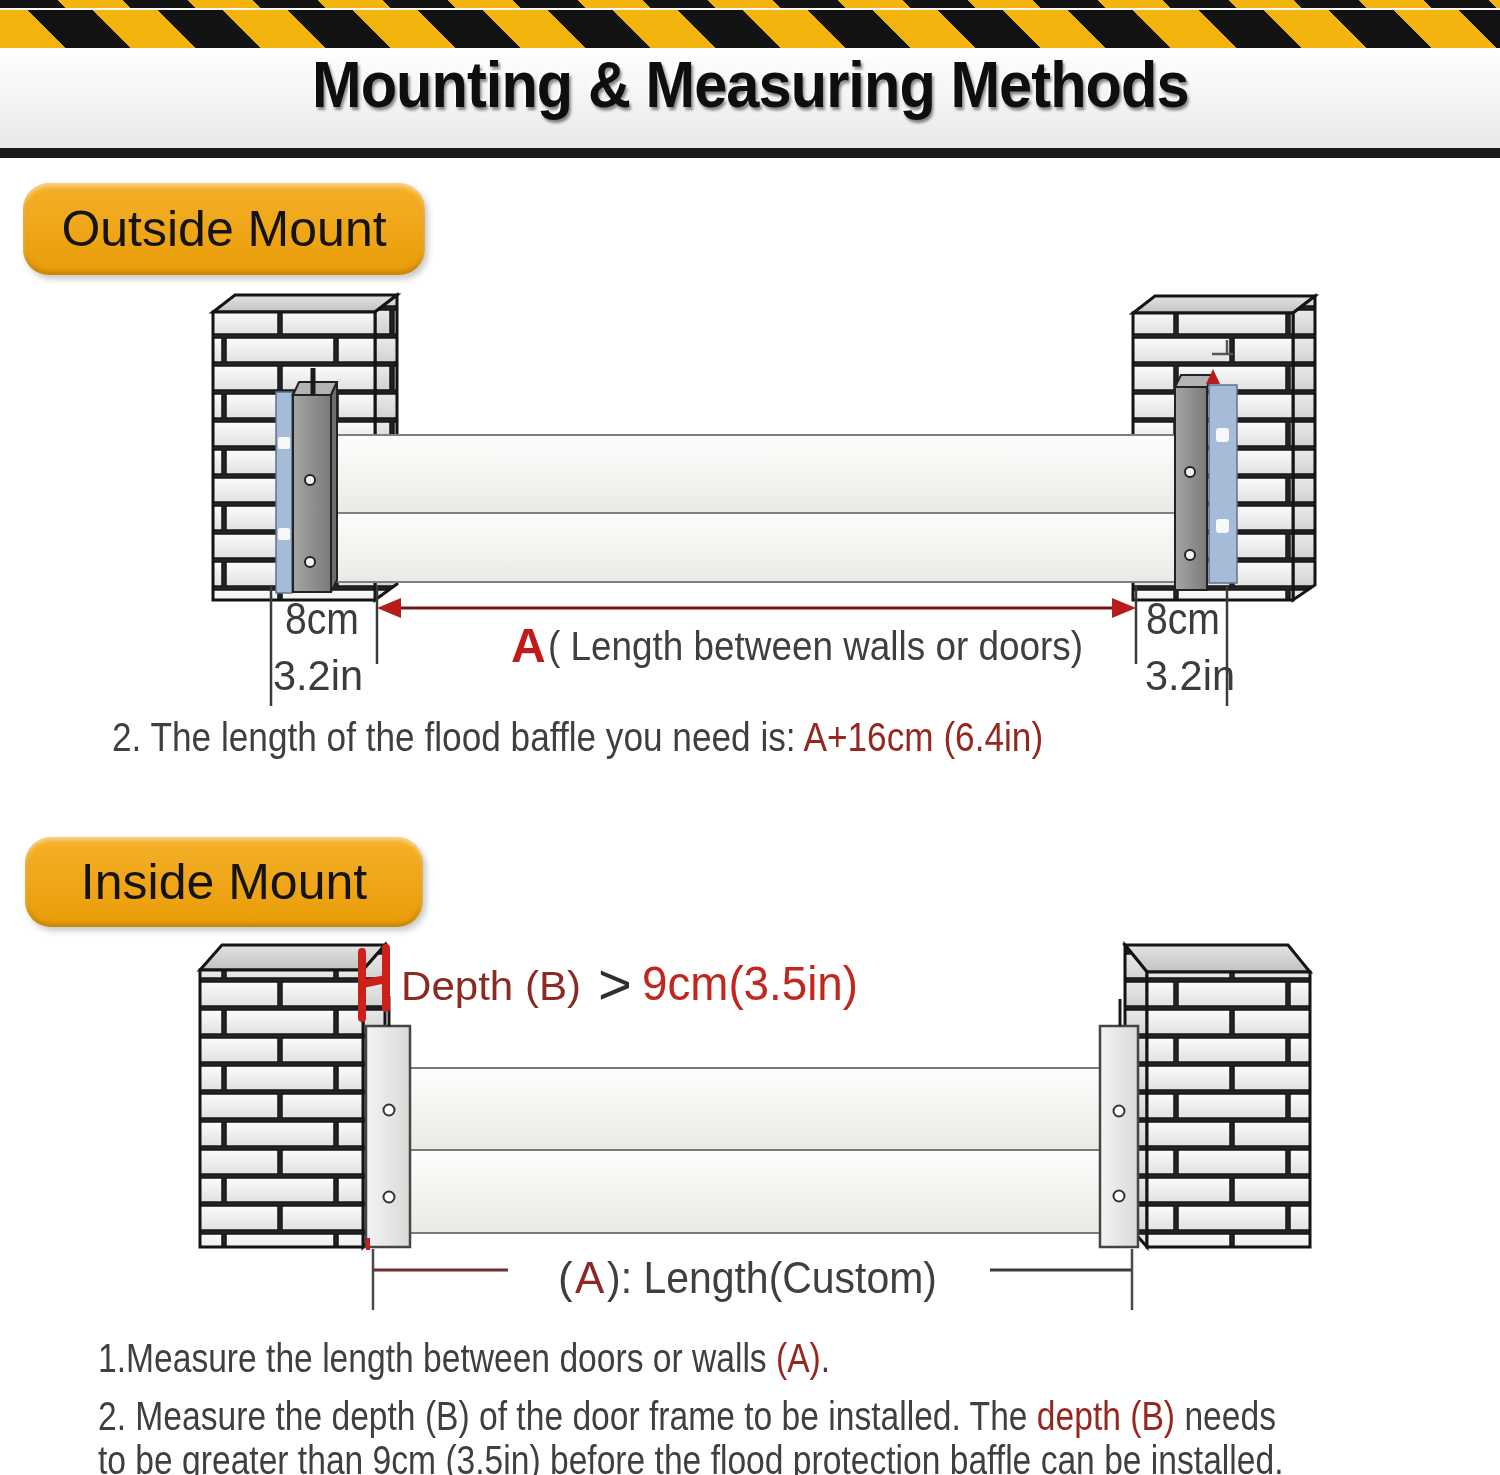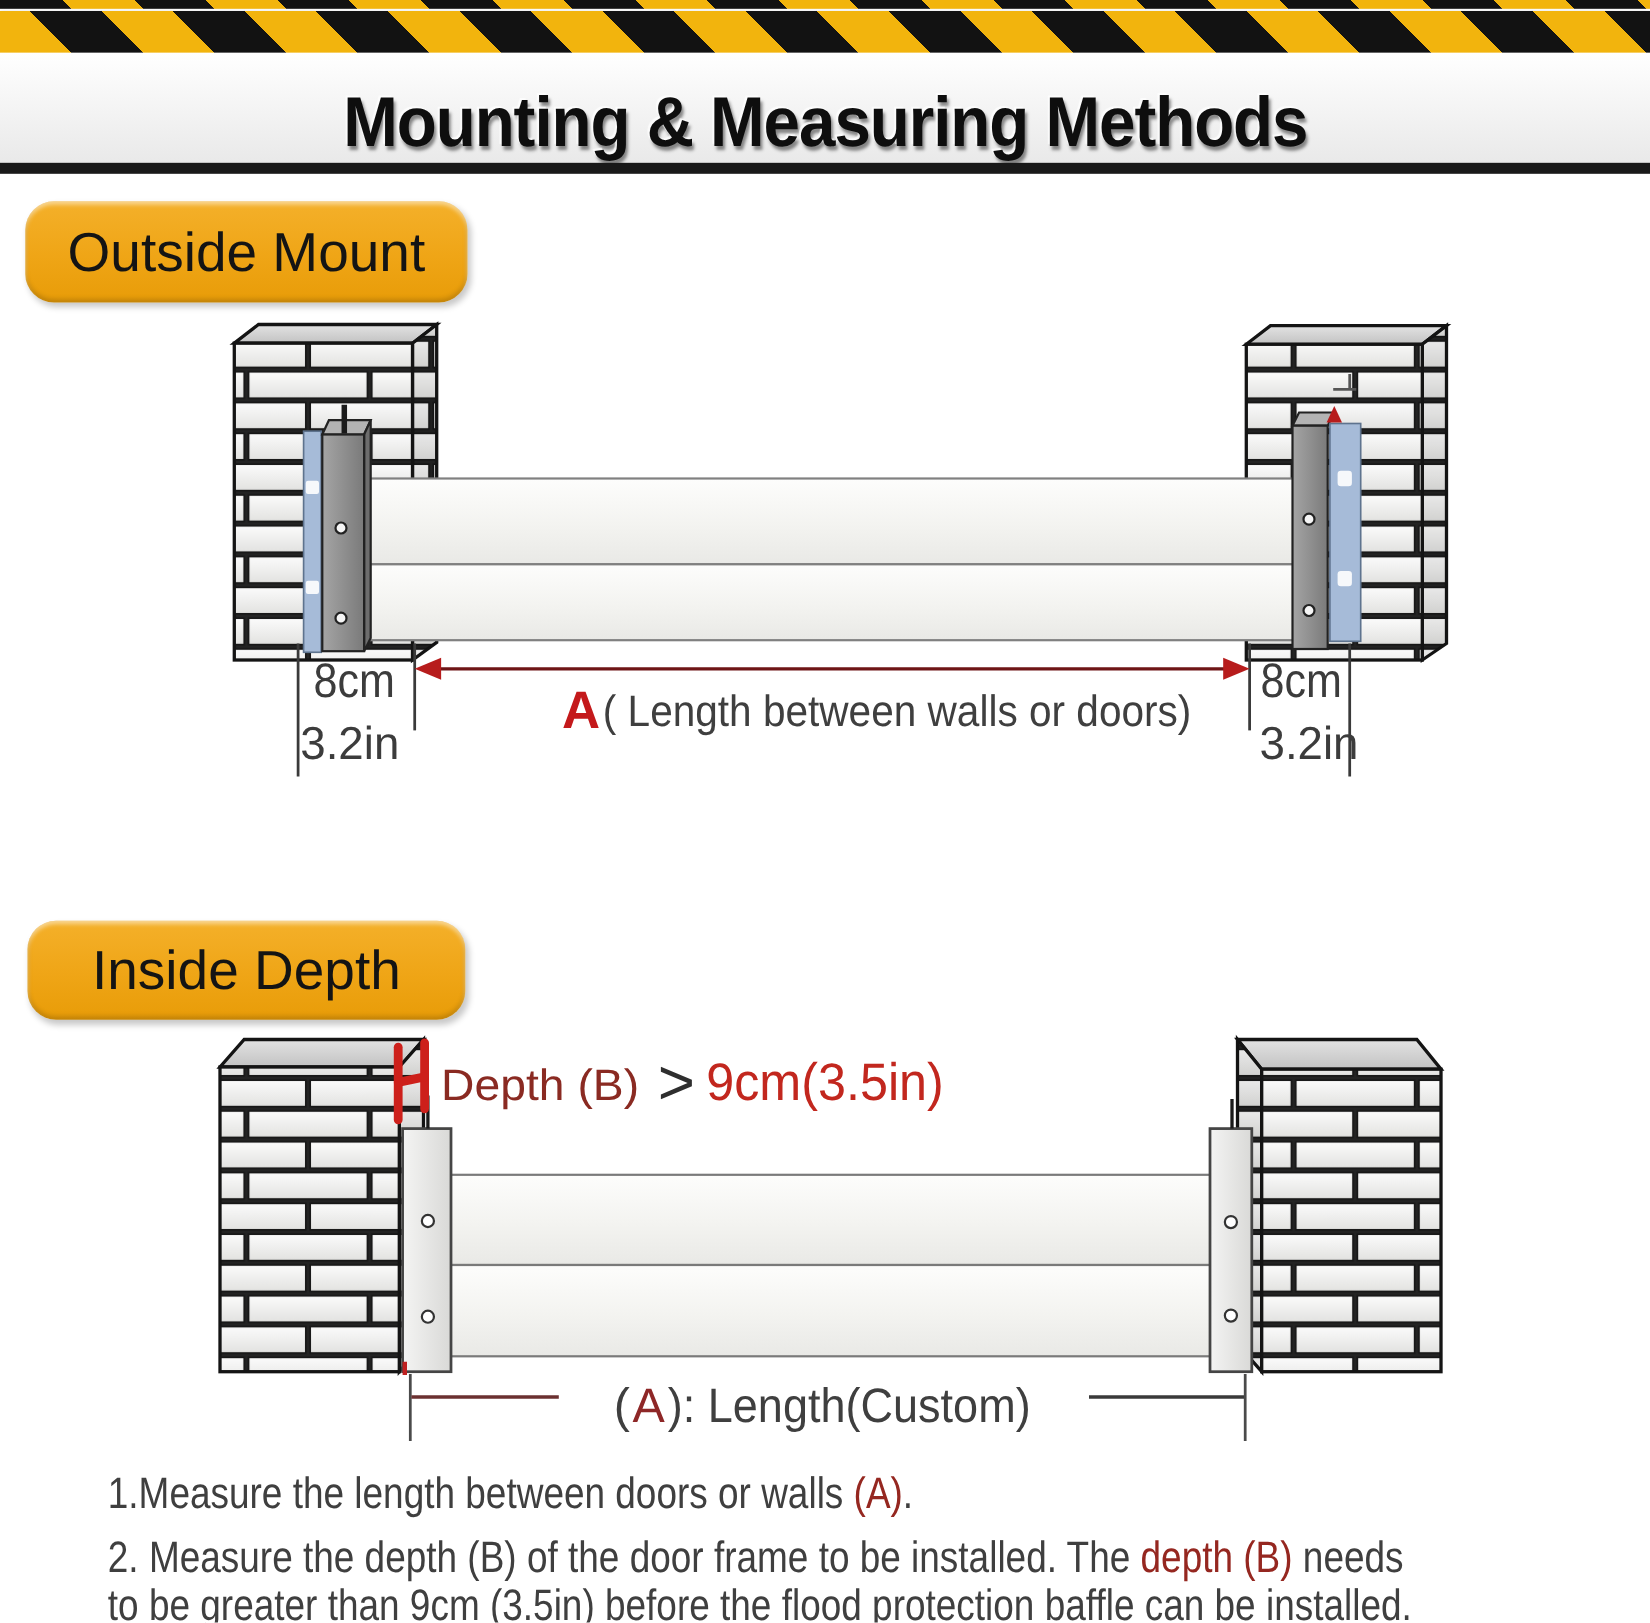--- a/index.html
+++ b/index.html
@@ -9,21 +9,21 @@
   }
   .abs{position:absolute;}
   
   .tape-sliver{left:0;top:0;width:1500px;height:8px;
     background:repeating-linear-gradient(45deg,#121212 0 46px,#f2b40d 46px 92px);}
   .tape-band{left:0;top:10px;width:1500px;height:38px;
     background:repeating-linear-gradient(45deg,#f2b40d 0 46px,#121212 46px 92px);
     box-shadow:0 2px 4px rgba(0,0,0,.35);}
   .title-area{left:0;top:48px;width:1500px;height:100px;
     background:linear-gradient(#ffffff,#e9e9e9);
-    display:flex;align-items:flex-end;justify-content:center;}
+    display:flex;align-items:flex-start;justify-content:center;}
   .page-title{
     margin:0;font-size:64px;font-weight:bold;color:#0e0e0e;letter-spacing:-1px;
     transform:scaleX(.93);white-space:nowrap;
     text-shadow:-2px -2px 1px rgba(255,255,255,.75), 2px 3px 3px rgba(0,0,0,.45);}
   .header-bar{left:0;top:148px;width:1500px;height:10px;background:#191919;}
   
   .badge{
     background:linear-gradient(180deg,#f4b02a 0%,#efa516 55%,#e89c08 100%);
     border-radius:26px;display:flex;align-items:center;justify-content:center;
     color:#141414;font-size:50px;white-space:nowrap;
@@ -61,21 +61,21 @@
 <div class="abs tape-band"></div>
 <div class="abs title-area">
   <h1 class="page-title">Mounting &amp; Measuring Methods</h1>
 </div>
 <div class="abs header-bar"></div>
 
 <div class="abs badge" id="badge-outside">
   <span>Outside Mount</span>
 </div>
 <div class="abs badge" id="badge-inside">
-  <span>Inside Depth</span>
+  <span>Inside Mount</span>
 </div>
 
 <svg id="diagram-outside" width="1500" height="434" viewBox="0 278 1500 434">
   <defs>
     <linearGradient id="bfillA" x1="0" y1="0" x2="0" y2="1">
       <stop offset="0" stop-color="#fbfbfb"></stop>
         <stop offset="1" stop-color="#e2e2e0"></stop>
     </linearGradient>
     <pattern id="brickA" width="112" height="56" patternUnits="userSpaceOnUse">
       <rect width="112" height="56" fill="#232323"></rect>
@@ -153,20 +153,25 @@
     <text x="322" y="634" text-anchor="middle" class="lbl" textLength="74" lengthAdjust="spacingAndGlyphs">8cm</text>
     <text x="318" y="690" text-anchor="middle" class="lbl-sm" textLength="90" lengthAdjust="spacingAndGlyphs">3.2in</text>
     <text x="1183" y="634" text-anchor="middle" class="lbl" textLength="74" lengthAdjust="spacingAndGlyphs">8cm</text>
     <text x="1190" y="690" text-anchor="middle" class="lbl-sm" textLength="90" lengthAdjust="spacingAndGlyphs">3.2in</text>
     <text x="511" y="662" class="cap-a">A</text>
     <text x="548" y="660" class="cap-rest" textLength="535" lengthAdjust="spacingAndGlyphs">( Length between walls or doors)</text>
   </g>
 </svg>
 
 <div class="steps" id="steps-outside">
+  <div class="line">
+    <span class="cond">
+      <span>2. The length of the flood baffle you need is: </span><span class="em">A+16cm (6.4in)</span>
+    </span>
+  </div>
 </div>
 
 <svg id="diagram-inside" width="1500" height="400" viewBox="0 935 1500 400">
   <defs>
     <linearGradient id="bfillB" x1="0" y1="0" x2="0" y2="1">
       <stop offset="0" stop-color="#fbfbfb"></stop>
         <stop offset="1" stop-color="#e2e2e0"></stop>
     </linearGradient>
     <pattern id="brickB" width="112" height="56" patternUnits="userSpaceOnUse">
       <rect width="112" height="56" fill="#232323"></rect>

